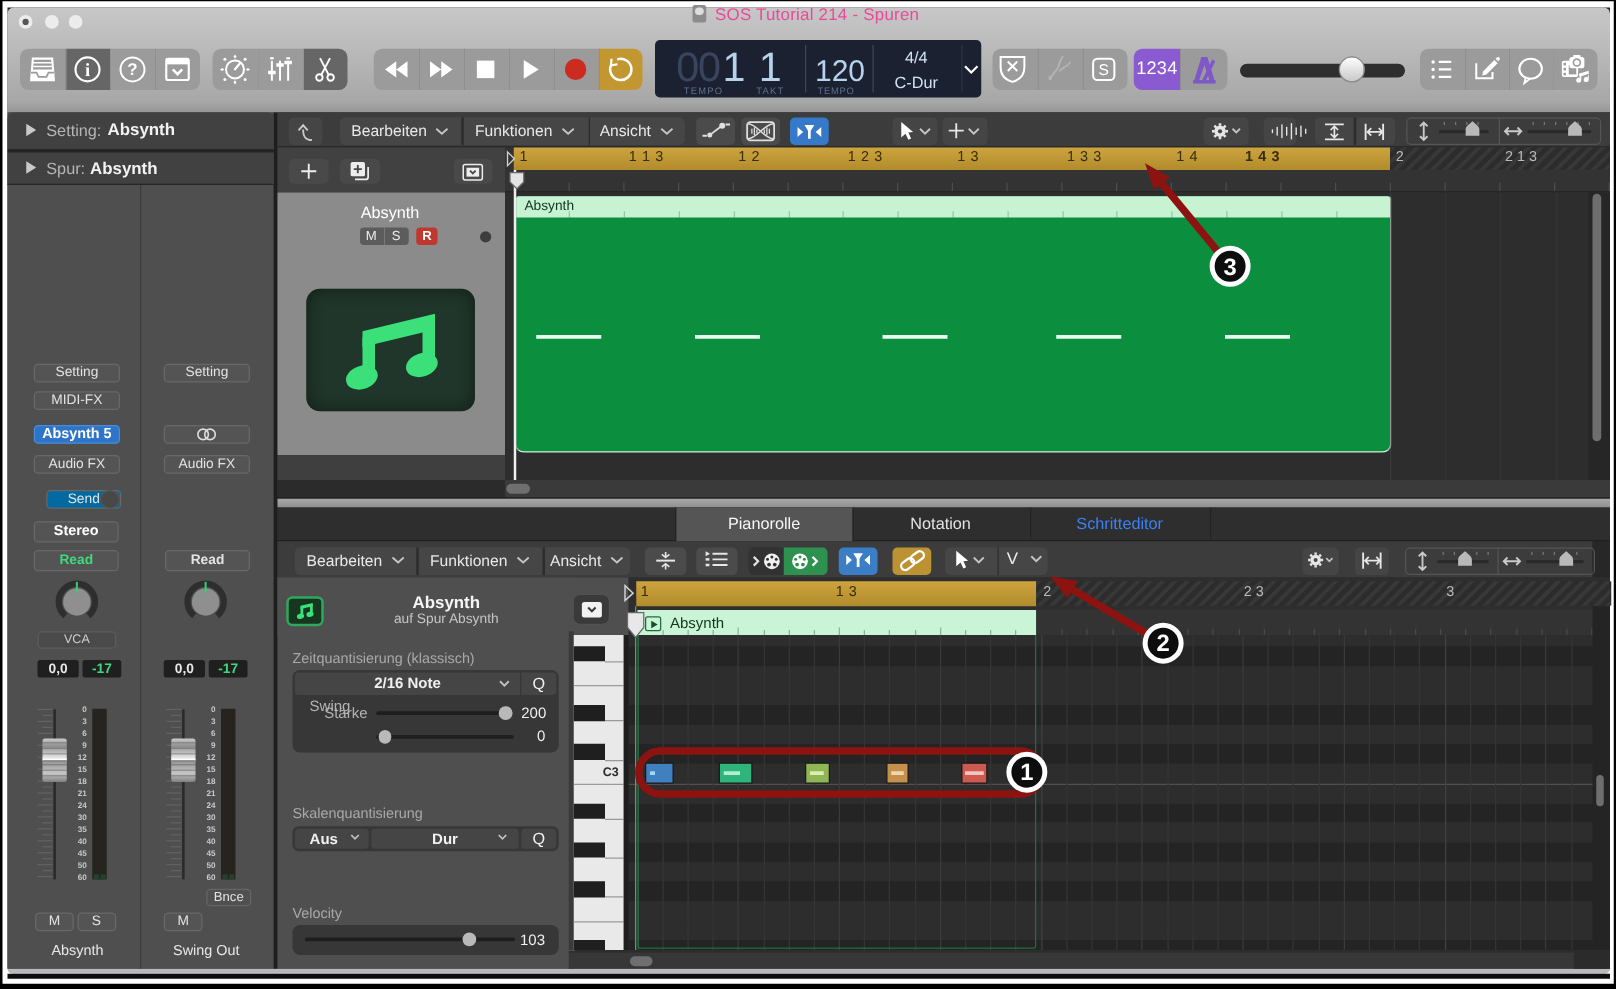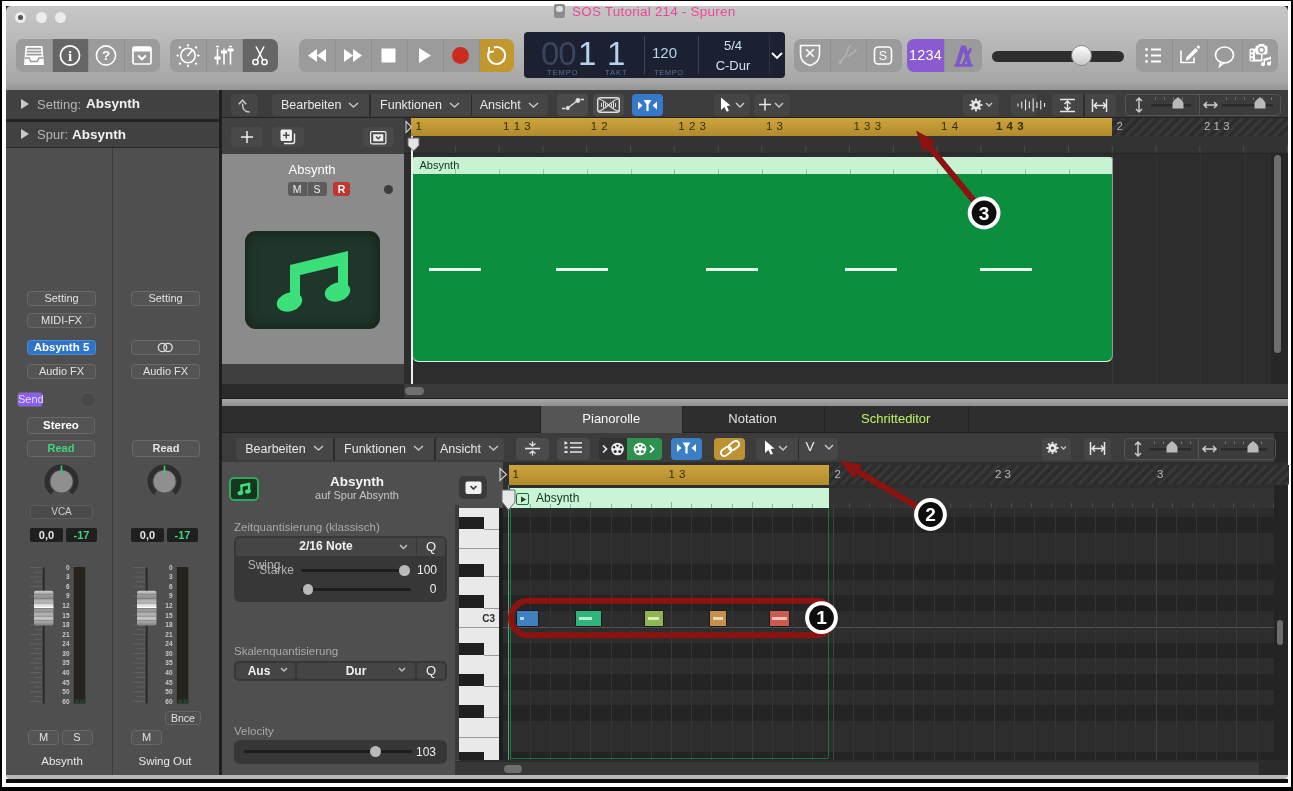--- a/index.html
+++ b/index.html
@@ -182,24 +182,24 @@
   </svg>
 <div class="abs" style="left:992px;top:50.5px;width:132px;height:11.5px;background:#2e2e2e;border-radius:6px;"></div>
 <div class="abs" style="left:1071px;top:45px;width:21px;height:21px;background:linear-gradient(#fdfdfd,#c9c9c9);border:1px solid #8a8a8a;border-radius:50%;"></div>
 <div class="abs" style="left:524px;top:32px;width:261px;height:46px;background:#1c2132;border-radius:4px;"></div>
 <div class="abs" style="left:541px;top:34.5px;width:60px;height:34px;color:#39455e;font-size:33px;letter-spacing:-1px;">00</div>
 <div class="abs" style="left:578px;top:34.5px;width:40px;height:34px;color:#b6d3ec;font-size:33px;">1</div>
 <div class="abs" style="left:607px;top:34.5px;width:40px;height:34px;color:#b6d3ec;font-size:33px;">1</div>
 <div class="abs" style="left:547px;top:68px;width:40px;height:9px;color:#5c6f8d;font-size:7.5px;letter-spacing:1px;">TEMPO</div>
 <div class="abs" style="left:605px;top:68px;width:40px;height:9px;color:#5c6f8d;font-size:7.5px;letter-spacing:1px;">TAKT</div>
 <div class="abs" style="left:644px;top:36px;width:1px;height:38px;background:#39455e;"></div>
-<div class="abs" style="left:652px;top:44px;width:36px;height:24px;color:#b6d3ec;font-size:15px;">120</div>
+<div class="abs" style="left:652px;top:44px;width:36px;height:24px;color:#b6d3ec;font-size:24px;">120</div>
 <div class="abs" style="left:654px;top:68px;width:40px;height:9px;color:#5c6f8d;font-size:7.5px;letter-spacing:.6px;">TEMPO</div>
 <div class="abs" style="left:698px;top:36px;width:1px;height:38px;background:#39455e;"></div>
-<div class="abs" style="left:700px;top:38px;width:66px;height:14px;color:#cfe2f2;font-size:13px;text-align:center;">5/4</div>
+<div class="abs" style="left:700px;top:38px;width:66px;height:14px;color:#cfe2f2;font-size:13px;text-align:center;">4/4</div>
 <div class="abs" style="left:700px;top:58px;width:66px;height:14px;color:#cfe2f2;font-size:13px;text-align:center;">C-Dur</div>
 <div class="abs" style="left:769px;top:36px;width:1px;height:38px;background:#2c3347;"></div>
 <svg class="abs" style="left:769px;top:50px;" width="16" height="12">
     <path d="M3,3 L8,8 L13,3" stroke="#fff" stroke-width="1.8" fill="none"></path>
   </svg>
 <div class="abs" style="left:6px;top:89.5px;width:213px;height:685.5px;background:#4f4f4f;"></div>
 <div class="abs" style="left:219px;top:89.5px;width:3px;height:685.5px;background:#1e1e1e;"></div>
 <div class="abs" style="left:6px;top:90px;width:213px;height:29.5px;background:#414141;border-bottom:1px solid #262626;border-radius:5px 5px 0 0;"></div>
 <div class="abs" style="left:6px;top:121.5px;width:213px;height:26px;background:#414141;border-bottom:1px solid #262626;"></div>
 <div class="abs" style="left:6px;top:119.5px;width:213px;height:2px;background:#232323;"></div>
@@ -218,21 +218,21 @@
 <div class="abs" style="left:131px;top:290.5px;width:69px;height:15px;background:#545454;border:1px solid #686868;border-radius:3.5px;color:#e2e2e2;font-size:11px;text-align:center;line-height:13px;">Setting</div>
 <div class="abs" style="left:27px;top:313px;width:69px;height:15px;background:#545454;border:1px solid #686868;border-radius:3.5px;color:#e2e2e2;font-size:11px;text-align:center;line-height:13px;">MIDI-FX</div>
 <div class="abs" style="left:27px;top:339.5px;width:69px;height:15.5px;background:#545454;border:1px solid #686868;border-radius:3.5px;color:#e2e2e2;font-size:11.5px;text-align:center;line-height:13.5px;background:#2e74c9;border-color:#4a8cd8;color:#fff;font-weight:bold;">Absynth 5</div>
 <div class="abs" style="left:131px;top:339.5px;width:69px;height:15.5px;background:#545454;border:1px solid #686868;border-radius:3.5px;color:#e2e2e2;font-size:11px;text-align:center;line-height:13.5px;"></div>
 <svg class="abs" style="left:157px;top:342px;" width="17" height="11">
     <circle cx="5.5" cy="5.5" r="4.2" stroke="#dedede" stroke-width="1.3" fill="none"></circle>
     <circle cx="11" cy="5.5" r="4.2" stroke="#dedede" stroke-width="1.3" fill="none"></circle>
   </svg>
 <div class="abs" style="left:27px;top:364px;width:69px;height:15px;background:#545454;border:1px solid #686868;border-radius:3.5px;color:#e2e2e2;font-size:11px;text-align:center;line-height:13px;">Audio FX</div>
 <div class="abs" style="left:131px;top:364px;width:69px;height:15px;background:#545454;border:1px solid #686868;border-radius:3.5px;color:#e2e2e2;font-size:11px;text-align:center;line-height:13px;">Audio FX</div>
-<div class="abs" style="left:17px;top:391.5px;width:26px;height:15px;background:#8b5cf6;border:1px solid #686868;border-radius:3.5px;color:#e2e2e2;font-size:11px;text-align:center;line-height:13px;">Send</div>
+<div class="abs" style="left:37px;top:391.5px;width:60px;height:15px;background:#0369a1;border:1px solid #686868;border-radius:3.5px;color:#e2e2e2;font-size:11px;text-align:center;line-height:13px;">Send</div>
 <div class="abs" style="left:80px;top:391.5px;width:15.5px;height:15.5px;background:#484848;border:1px solid #565656;border-radius:50%;"></div>
 <div class="abs" style="left:27px;top:416.5px;width:68px;height:17px;background:#545454;border:1px solid #686868;border-radius:3.5px;color:#e2e2e2;font-size:11.5px;text-align:center;line-height:15px;font-weight:bold;color:#fff;">Stereo</div>
 <div class="abs" style="left:27px;top:439.5px;width:68px;height:17px;background:#545454;border:1px solid #686868;border-radius:3.5px;color:#e2e2e2;font-size:11px;text-align:center;line-height:15px;color:#3fd87d;font-weight:bold;">Read</div>
 <div class="abs" style="left:132px;top:439.5px;width:68px;height:17px;background:#545454;border:1px solid #686868;border-radius:3.5px;color:#e2e2e2;font-size:11px;text-align:center;line-height:15px;font-weight:bold;">Read</div>
 <svg class="abs" style="left:44.0px;top:464px;" width="35" height="35" viewBox="0 0 35 35">
 <path d="M8.3,28.7 A14.5,14.5 0 1 1 26.7,28.7" stroke="#2e2e2e" stroke-width="5" fill="none"></path>
 <circle cx="17.5" cy="17.5" r="11" fill="#8f8f8f"></circle>
 <path d="M17.5,10 L17.5,1.5" stroke="#35d072" stroke-width="1.6"></path>
 </svg>
 <svg class="abs" style="left:147.0px;top:464px;" width="35" height="35" viewBox="0 0 35 35">
@@ -616,21 +616,21 @@
     <path d="M1,1 h11 v7.5 l-5.5,5.5 l-5.5,-5.5 z" fill="#e4e4e4" stroke="#6a6a6a" stroke-width="1"></path>
   </svg>
 <div class="abs" style="left:1271px;top:153.5px;width:17px;height:230.5px;background:#262626;"></div>
 <div class="abs" style="left:1273.6px;top:154.5px;width:7px;height:198px;background:#6e6e6e;border-radius:4px;"></div>
 <div class="abs" style="left:222px;top:397.5px;width:1066px;height:1.5px;background:#1e1e1e;"></div>
 <div class="abs" style="left:222px;top:399px;width:1066px;height:7px;background:linear-gradient(#a8a8a8,#8f8f8f);"></div>
 <div class="abs" style="left:222px;top:406px;width:1066px;height:27px;background:#2e2e2e;border-bottom:1px solid #1f1f1f;"></div>
 <div class="abs" style="left:540.5px;top:406px;width:141.5px;height:27px;background:#555555;"></div>
 <div class="abs" style="left:540.5px;top:411px;width:141.5px;height:15px;color:#f7f7f7;font-size:13px;font-weight:500;text-align:center;">Pianorolle</div>
 <div class="abs" style="left:682px;top:411px;width:141px;height:15px;color:#e3e3e3;font-size:13px;font-weight:500;text-align:center;">Notation</div>
-<div class="abs" style="left:823.5px;top:411px;width:144.5px;height:15px;color:#bef264;font-size:13px;font-weight:500;text-align:center;">Schritteditor</div>
+<div class="abs" style="left:823.5px;top:411px;width:144.5px;height:15px;color:#3b82f6;font-size:13px;font-weight:500;text-align:center;">Schritteditor</div>
 <div class="abs" style="left:539.5px;top:406px;width:1px;height:27px;background:#242424;"></div>
 <div class="abs" style="left:682px;top:406px;width:1px;height:27px;background:#242424;"></div>
 <div class="abs" style="left:823.5px;top:406px;width:1px;height:27px;background:#242424;"></div>
 <div class="abs" style="left:968px;top:406px;width:1px;height:27px;background:#242424;"></div>
 <div class="abs" style="left:222px;top:433px;width:1052px;height:28.5px;background:#3c3c3c;"></div>
 <div class="abs" style="left:1274px;top:433px;width:14px;height:28.5px;background:#272727;"></div>
 <div class="abs" style="left:236px;top:437.5px;width:268px;height:22px;background:#464646;border-radius:5px;"></div>
 <div class="abs" style="left:236px;top:437.5px;width:97px;height:22px;background:#464646;border-radius:4px;color:#e9e9e9;font-size:12.5px;display:flex;align-items:center;justify-content:center;">Bearbeiten<svg width="11" height="7" style="margin-left:7px;" viewBox="0 0 11 7">
       <path d="M1,1 L5.5,5 L10,1" stroke="#c5c5c5" stroke-width="1.5" fill="none"></path>
     </svg></div>
@@ -770,21 +770,21 @@
 <div class="abs" style="left:236px;top:537.5px;width:180px;height:18px;background:#454545;border-radius:3px 0 0 3px;"></div>
 <div class="abs" style="left:417px;top:537.5px;width:28px;height:18px;background:#454545;border-radius:0 3px 3px 0;"></div>
 <div class="abs" style="left:236px;top:539px;width:180px;height:15px;color:#f0f0f0;font-size:12px;font-weight:bold;text-align:center;">2/16 Note</div>
 <svg class="abs" style="left:399px;top:543.5px;" width="12" height="8">
     <path d="M1,1 L4.5,4.5 L8,1" stroke="#c2c2c2" stroke-width="1.5" fill="none"></path>
   </svg>
 <div class="abs" style="left:417px;top:538.5px;width:28px;height:16px;color:#f0f0f0;font-size:13px;text-align:center;">Q</div>
 <div class="abs" style="left:234px;top:563px;width:60px;height:14px;color:#b3b3b3;font-size:12px;text-align:right;">Stärke</div>
 <div class="abs" style="left:301px;top:568.5px;width:108px;height:3px;background:#1e1e1e;border-radius:2px;"></div>
 <div class="abs" style="left:399px;top:565px;width:10.5px;height:10.5px;background:#b9b9b9;border-radius:50%;"></div>
-<div class="abs" style="left:417px;top:563px;width:32px;height:14px;color:#f0f0f0;font-size:12px;">100</div>
+<div class="abs" style="left:417px;top:563px;width:32px;height:14px;color:#f0f0f0;font-size:12px;">200</div>
 <div class="abs" style="left:234px;top:558px;width:60px;height:14px;color:#b3b3b3;font-size:12px;text-align:center;">Swing</div>
 <div class="abs" style="left:301px;top:587.5px;width:110px;height:3px;background:#1e1e1e;border-radius:2px;"></div>
 <div class="abs" style="left:302.5px;top:584px;width:10.5px;height:10.5px;background:#b9b9b9;border-radius:50%;"></div>
 <div class="abs" style="left:417px;top:582px;width:32px;height:14px;color:#f0f0f0;font-size:12px;text-align:center;">0</div>
 <div class="abs" style="left:234px;top:644.5px;width:220px;height:14px;color:#a9a9a9;font-size:11.5px;">Skalenquantisierung</div>
 <div class="abs" style="left:234px;top:660.5px;width:213px;height:20px;background:#373737;border-radius:5px;"></div>
 <div class="abs" style="left:236px;top:662.5px;width:59px;height:16px;background:#454545;border-radius:3px;"></div>
 <div class="abs" style="left:236px;top:663.5px;width:46px;height:14px;color:#f0f0f0;font-size:12px;font-weight:bold;text-align:center;">Aus</div>
 <svg class="abs" style="left:280px;top:667px;" width="11" height="8">
     <path d="M1,1 L4,4 L7,1" stroke="#c2c2c2" stroke-width="1.4" fill="none"></path>

